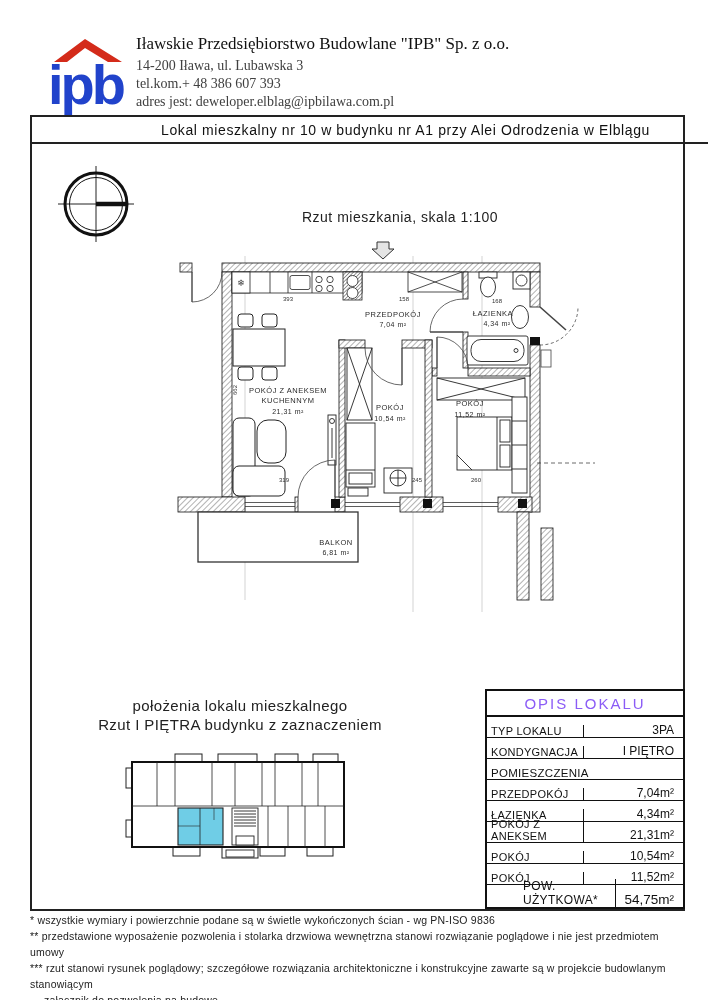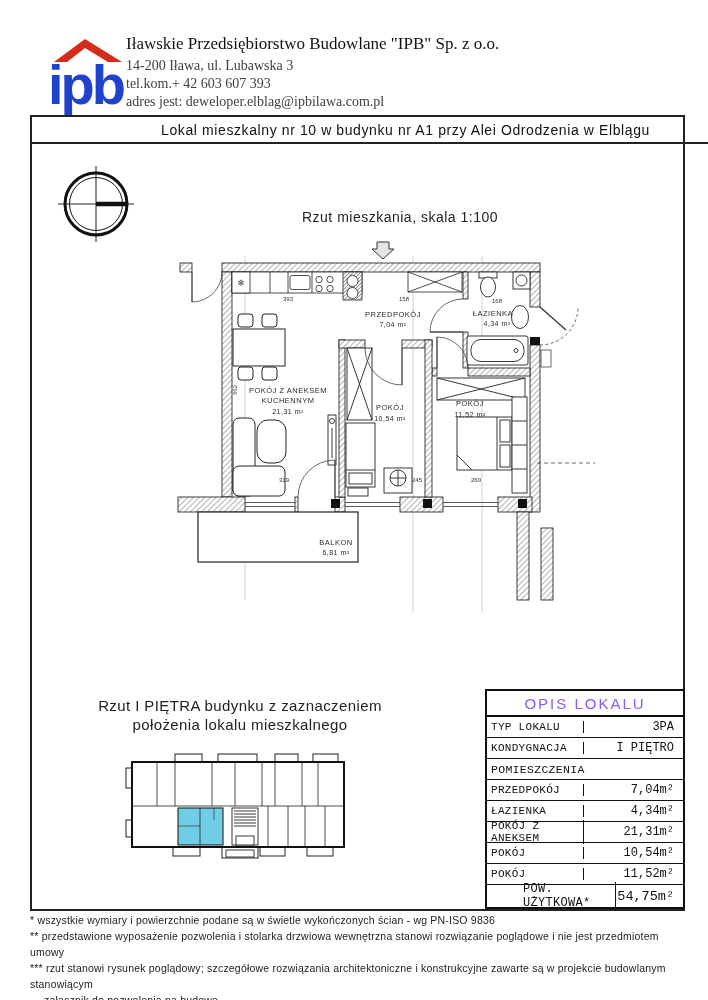--- a/index.html
+++ b/index.html
@@ -1,21 +1,21 @@
 <!DOCTYPE html>
 <html><head>
 <meta charset="utf-8">
 <style>
   html,body{margin:0;padding:0;background:#fff;}
   .page{position:relative;width:708px;height:1000px;background:#fff;overflow:hidden;
         font-family:"Liberation Sans",sans-serif;color:#1c1c1c;}
   
   .header{position:absolute;left:40px;top:34px;width:640px;height:80px;}
   .logo{position:absolute;left:0;top:2px;width:92px;height:80px;}
-  .company{position:absolute;left:86px;top:0;}
+  .company{position:absolute;left:96px;top:0;}
   .company-name{font-family:"Liberation Serif",serif;font-size:17px;color:#111;margin-bottom:3px;}
   .company-line{font-family:"Liberation Serif",serif;font-size:14px;color:#404040;line-height:18px;}
   
   .main-box{position:absolute;left:30px;top:115px;width:651px;height:792px;border:2px solid #222;}
   .title-bar{position:absolute;left:0;top:0;width:100%;height:25px;border-bottom:2px solid #222;
              display:flex;align-items:center;justify-content:center;padding-left:48px;}
   .title-bar span{font-size:14px;letter-spacing:.6px;color:#111;}
   
   .plan-caption{position:absolute;left:275px;top:209px;width:250px;text-align:center;
                 font-size:14px;letter-spacing:.5px;color:#222;}
@@ -23,21 +23,21 @@
                font-size:15px;letter-spacing:.4px;color:#222;line-height:19px;}
   
   .compass{position:absolute;left:56px;top:164px;}
   .plan-svg{position:absolute;left:150px;top:240px;}
   .bldg-svg{position:absolute;left:120px;top:746px;}
   .cad{fill:#2a2a2a;letter-spacing:.5px;}
   
   .opis{position:absolute;left:485px;top:689px;width:196px;border:2px solid #111;background:#fff;}
   .opis-title{height:24px;border-bottom:2px solid #111;display:flex;align-items:center;justify-content:center;
               font-size:15px;letter-spacing:2px;color:#8b5cf6;}
-  .orow{display:flex;height:20px;border-bottom:1.5px solid #111;align-items:center;font-family:Liberation Mono, monospace;}
+  .orow{display:flex;height:20px;border-bottom:1.5px solid #111;align-items:flex-end;}
   .orow:last-child{border-bottom:none;height:22px;margin-left:32px;}
   .olabel{flex:0 0 92px;border-right:1.5px solid #111;display:flex;align-items:center;
           padding-left:4px;font-size:11px;letter-spacing:.3px;color:#111;}
   .ovalue{flex:1;display:flex;align-items:center;justify-content:flex-end;
           padding-right:9px;font-size:12px;color:#111;}
   .orow.span .olabel{border-right:none;flex:1;font-size:11.5px;}
   .orow.total .olabel{font-size:12px;}
   .orow.total .ovalue{font-size:13.5px;}
   
   .footnotes{position:absolute;left:30px;top:912px;width:660px;font-size:10.5px;
@@ -52,21 +52,21 @@
   <div class="header">
     <div class="logo">
       <svg width="92" height="80" viewBox="0 0 92 80">
         <polygon points="14,26 45,3 82,26 68,26 45,12 27,26" fill="#d42b1a"></polygon>
         <text x="8" y="68" font-family="Liberation Sans, sans-serif" font-size="56" font-weight="bold" fill="#2143cb" letter-spacing="-3">ipb</text>
       </svg>
     </div>
     <div class="company">
       <div class="company-name">Iławskie Przedsiębiorstwo Budowlane "IPB" Sp. z o.o.</div>
       <div class="company-line">14-200 Iława, ul. Lubawska 3</div>
-      <div class="company-line">tel.kom.+ 42 603 607 393</div>
+      <div class="company-line">tel.kom.+ 48 386 607 393</div>
       <div class="company-line">adres jest: deweloper.elblag@ipbilawa.com.pl</div>
     </div>
   </div>
 
   <div class="main-box">
     <div class="title-bar">
       <span>Lokal mieszkalny nr 10 w budynku nr A1 przy Alei Odrodzenia w Elblągu</span>
     </div>
   </div>
 
@@ -265,22 +265,22 @@
       <text x="404" y="301" font-size="6">158</text>
       <text x="497" y="303" font-size="6">168</text>
       <text x="284" y="482" font-size="6">319</text>
       <text x="417" y="482" font-size="6">245</text>
       <text x="476" y="482" font-size="6">260</text>
       <text x="237" y="390" font-size="6" transform="rotate(-90 237 390)">662</text>
     </g>
   </svg>
 
   <div class="loc-caption">
+    <div>położenia lokalu mieszkalnego</div>
     <div>Rzut I PIĘTRA budynku z zaznaczeniem</div>
-    <div>położenia lokalu mieszkalnego</div>
   </div>
 
   <svg class="bldg-svg" width="245" height="125" viewBox="120 746 245 125">
     <g fill="#fff" stroke="#222" stroke-width="1">
       <rect x="175" y="754" width="27" height="9"></rect>
         <rect x="218" y="754" width="39" height="9"></rect>
       <rect x="275" y="754" width="23" height="9"></rect>
         <rect x="313" y="754" width="25" height="9"></rect>
       <rect x="173" y="846" width="27" height="10"></rect>
         <rect x="260" y="846" width="25" height="10"></rect>

